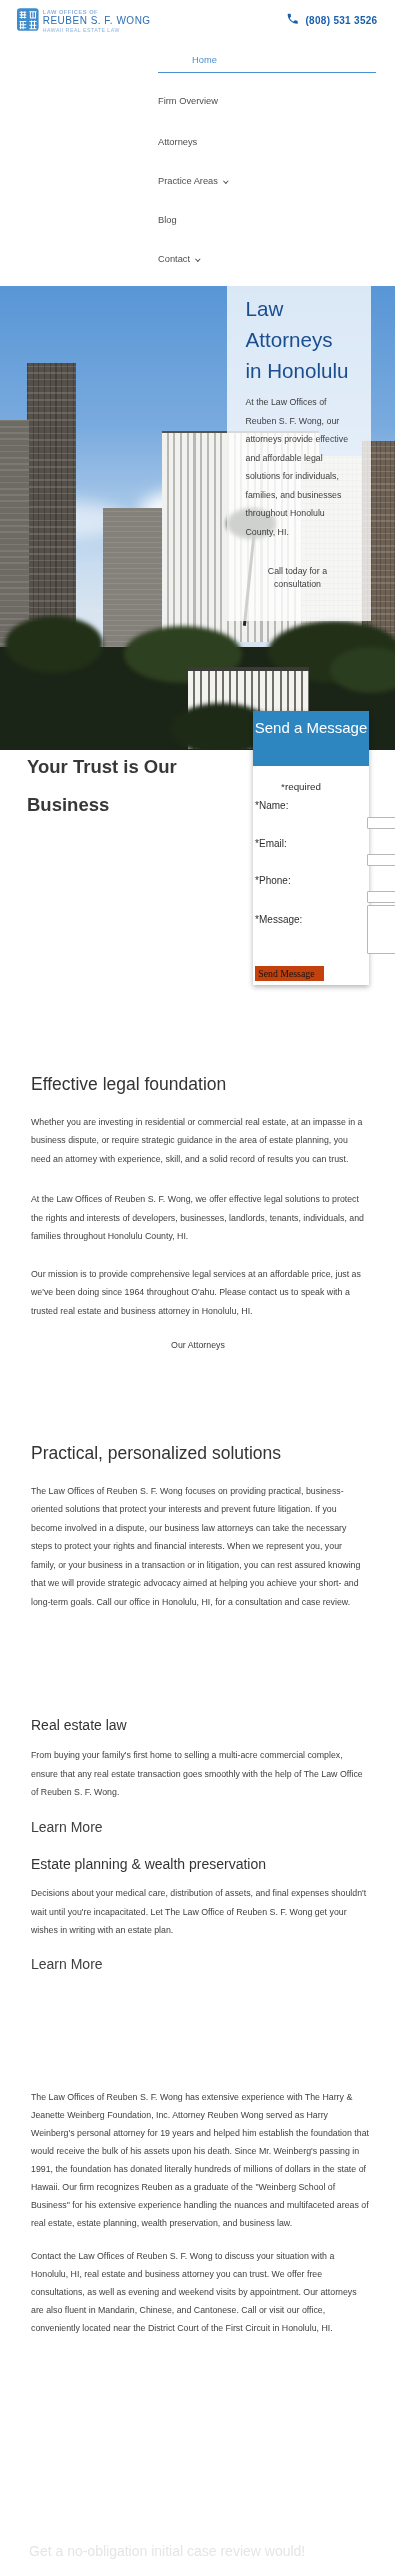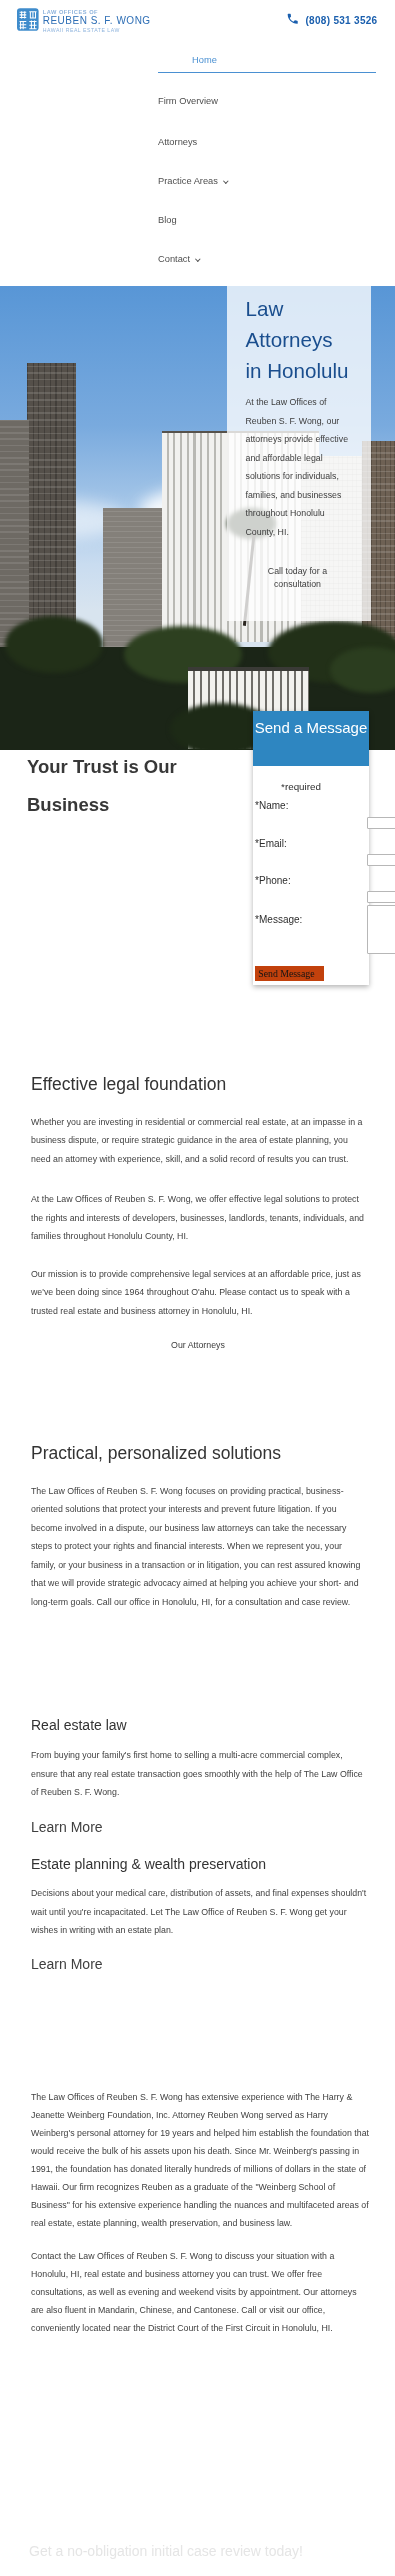--- a/index.html
+++ b/index.html
@@ -178,21 +178,21 @@
     <h3 style="margin-top:21px">Estate planning &amp; wealth preservation</h3>
     <p style="margin-top:11.3px">Decisions about your medical care, distribution of assets, and final expenses shouldn't wait until you're incapacitated. Let The Law Office of Reuben S. F. Wong get your wishes in writing with an estate plan.</p>
     <div style="margin-top:16.5px"><span class="learn-more">Learn More</span></div>
   </div>
 
   <div class="sec tight" style="top:2072px">
     <p style="margin-top:15.5px">The Law Offices of Reuben S. F. Wong has extensive experience with The Harry &amp; Jeanette Weinberg Foundation, Inc. Attorney Reuben Wong served as Harry Weinberg's personal attorney for 19 years and helped him establish the foundation that would receive the bulk of his assets upon his death. Since Mr. Weinberg's passing in 1991, the foundation has donated literally hundreds of millions of dollars in the state of Hawaii. Our firm recognizes Reuben as a graduate of the "Weinberg School of Business" for his extensive experience handling the nuances and multifaceted areas of real estate, estate planning, wealth preservation, and business law.</p>
     <p style="margin-top:15.5px">Contact the Law Offices of Reuben S. F. Wong to discuss your situation with a Honolulu, HI, real estate and business attorney you can trust. We offer free consultations, as well as evening and weekend visits by appointment. Our attorneys are also fluent in Mandarin, Chinese, and Cantonese. Call or visit our office, conveniently located near the District Court of the First Circuit in Honolulu, HI.</p>
   </div>
 
-  <div class="cta-light">Get a no-obligation initial case review today!</div>
+  <div class="cta-light">Get a no-obligation initial case review would!</div>
 
   <div class="footer">
     
     
     
   </div>
 
 </div>
 
 

